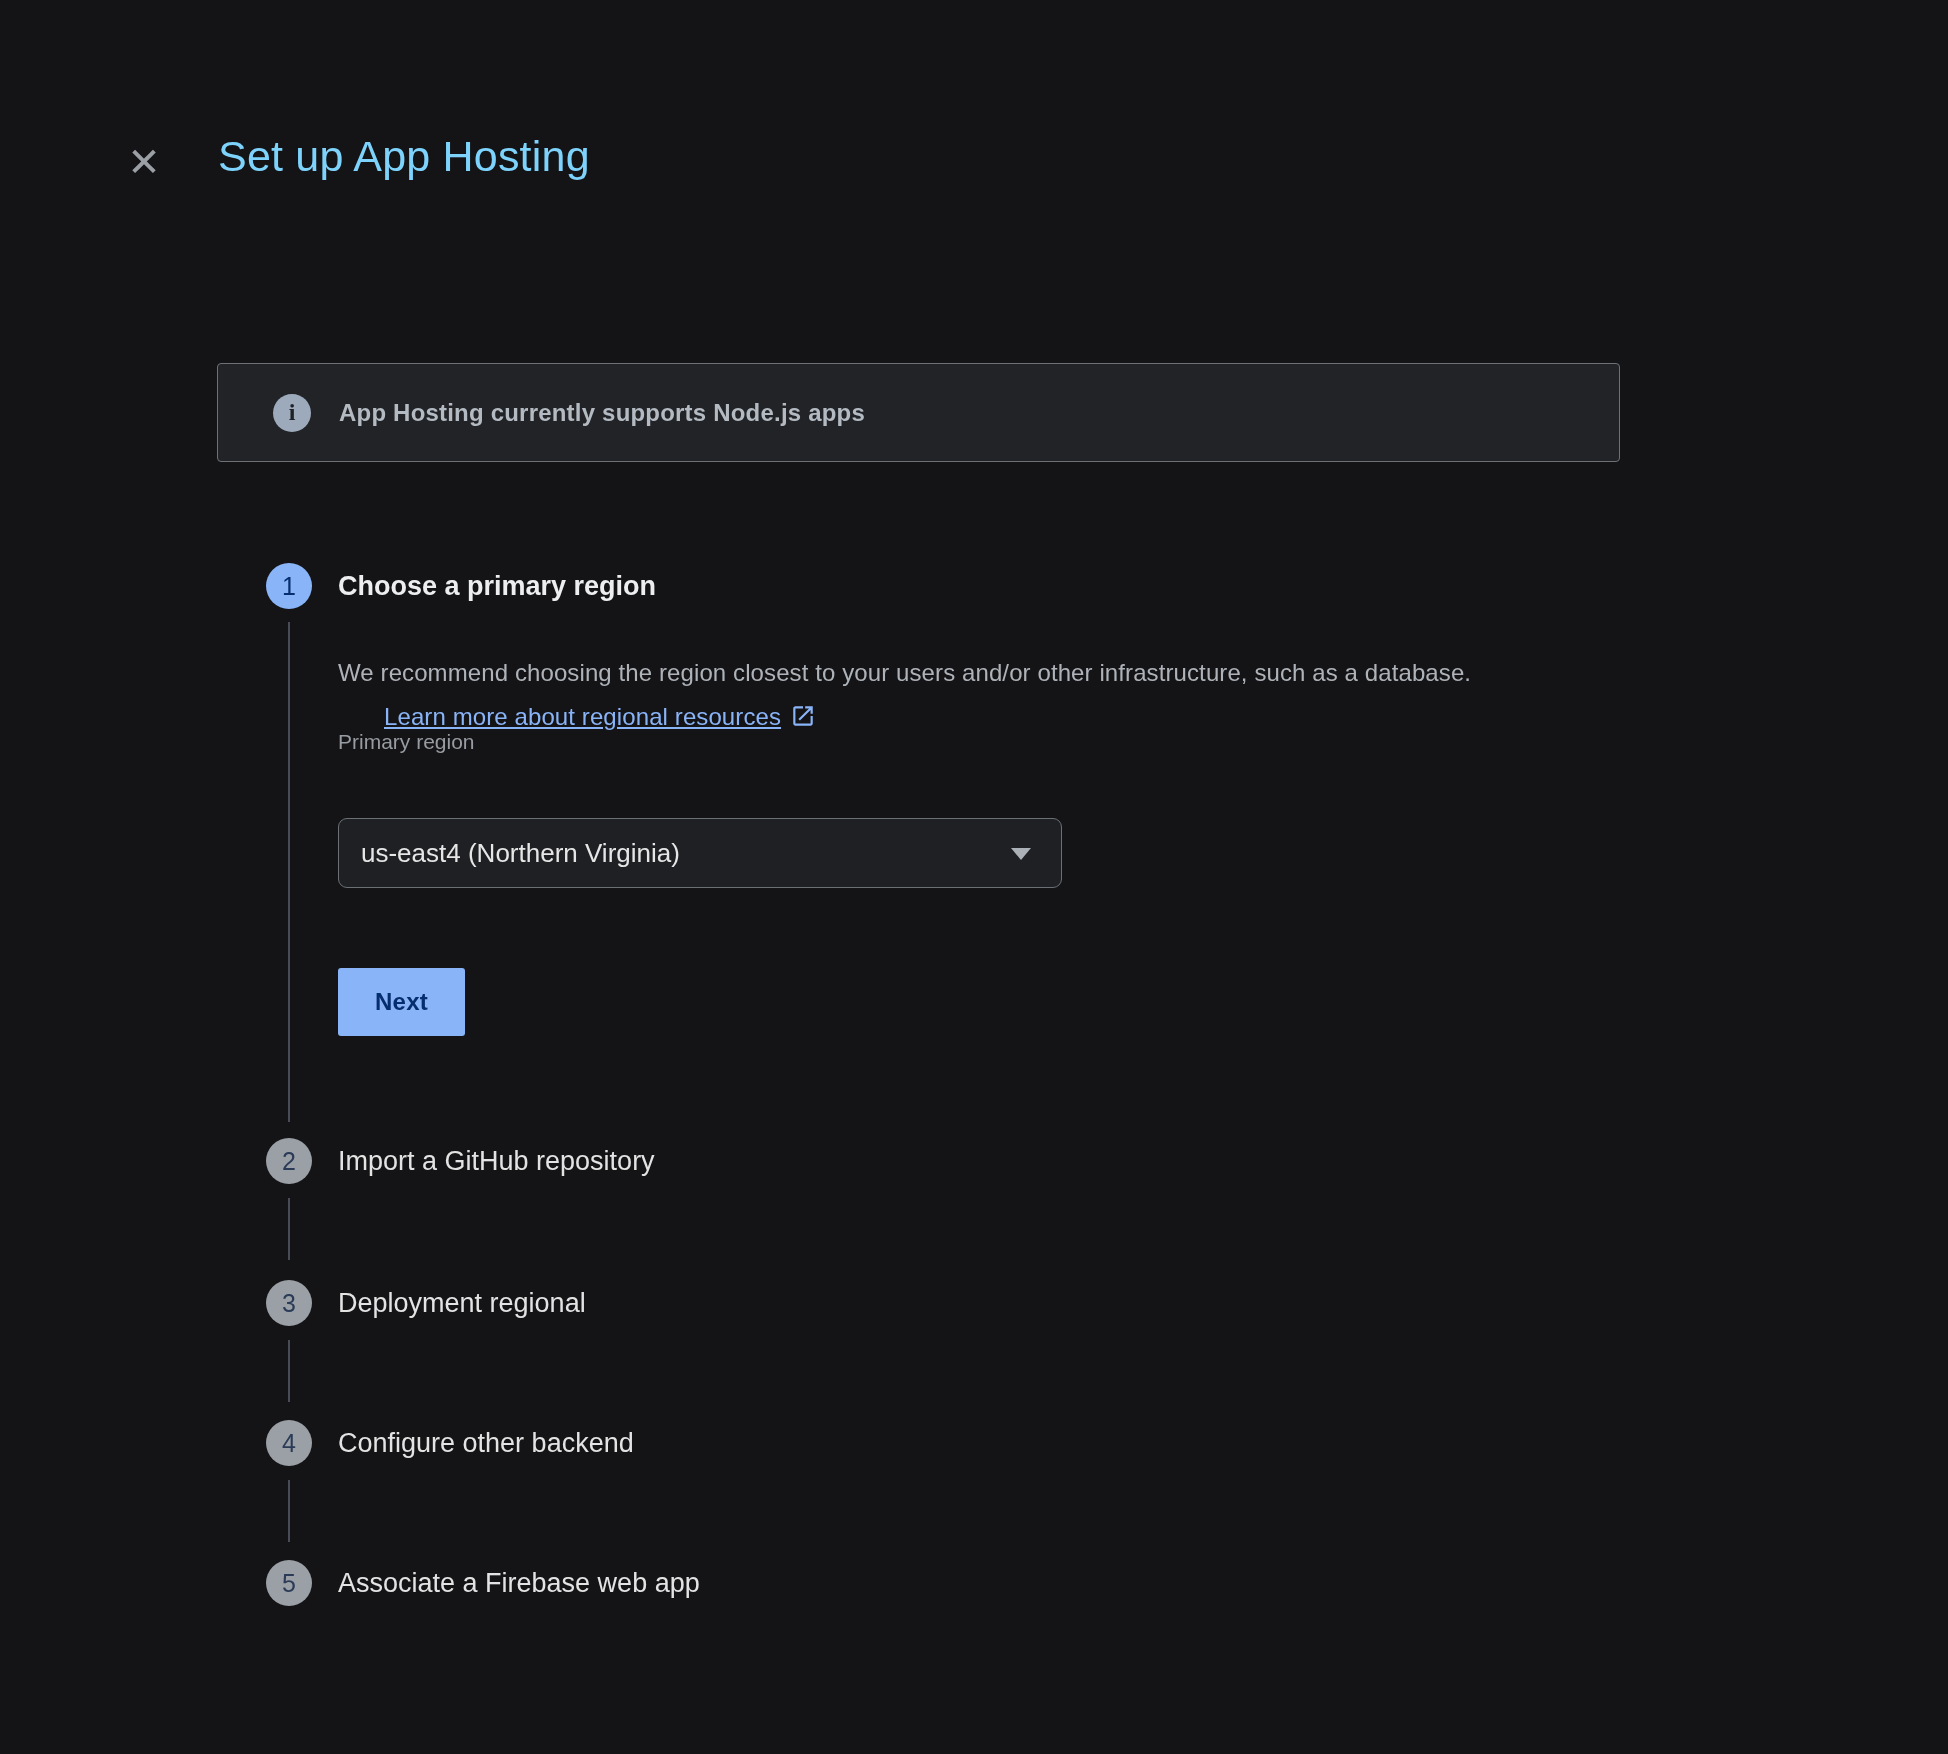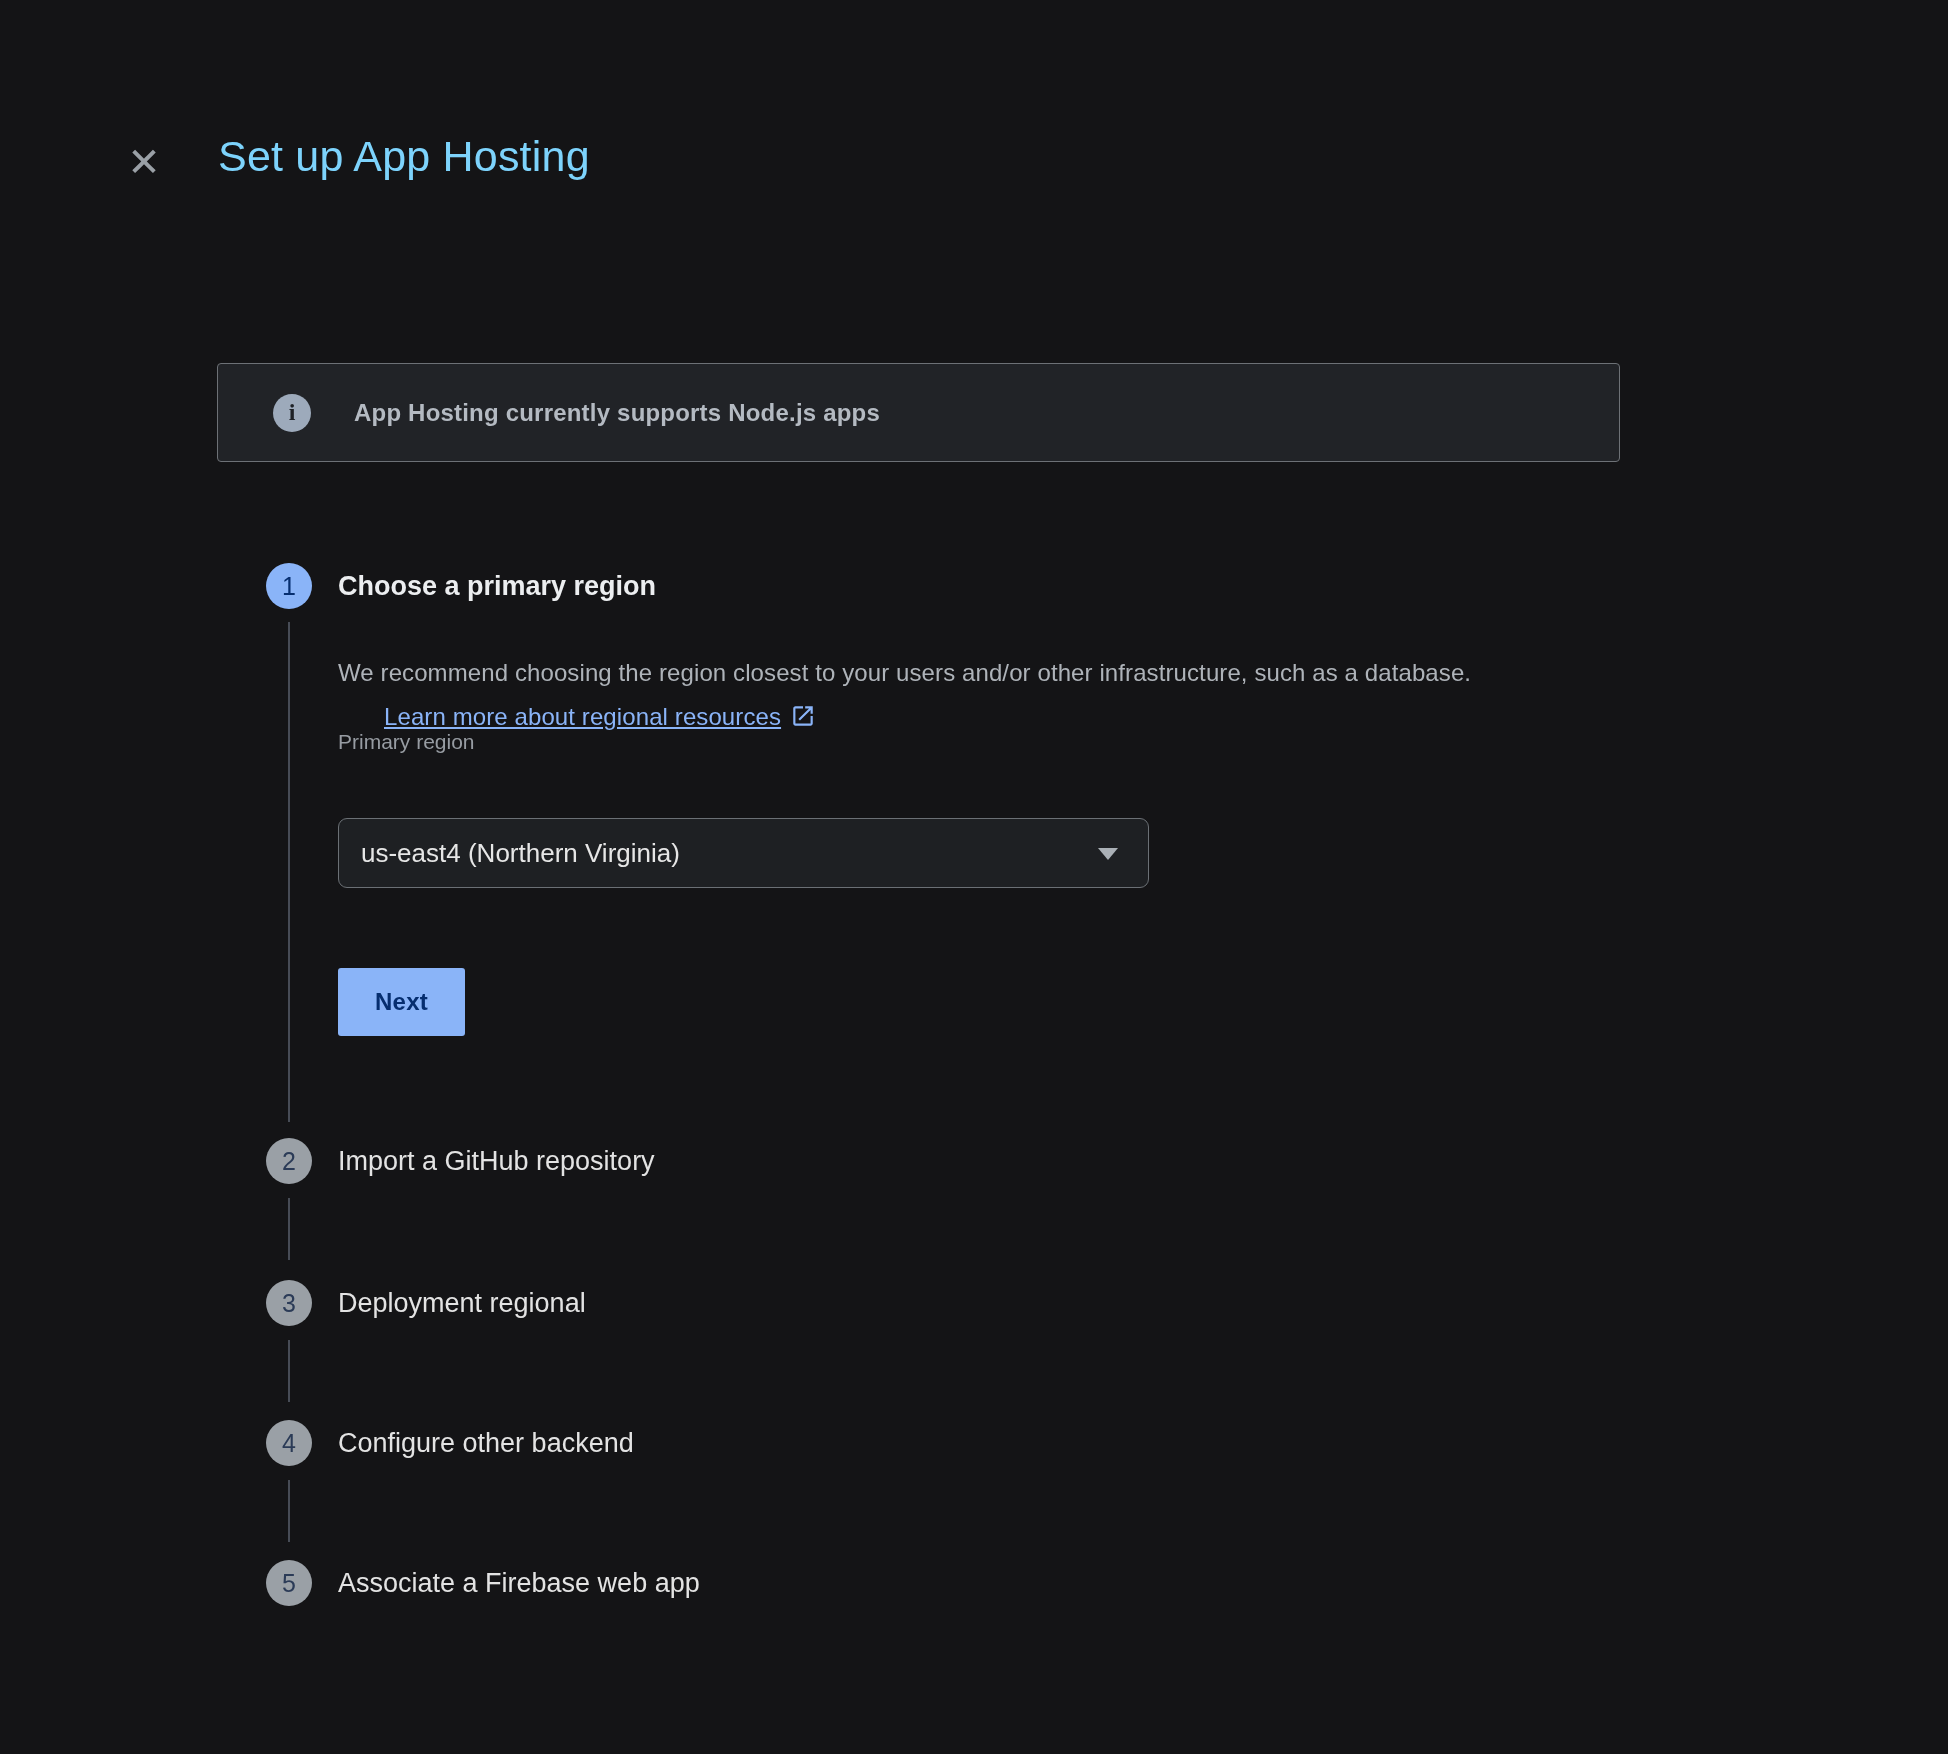--- a/index.html
+++ b/index.html
@@ -40,21 +40,21 @@
     margin-left: 55px;
     width: 38px; height: 38px; border-radius: 50%;
     background: #9daabb;
     color: #1e2126;
     display: flex; align-items: center; justify-content: center;
     font-size: 24px; font-weight: 700;
     font-family: "Liberation Serif", serif;
     flex: 0 0 auto;
   }
   .banner-text {
-    margin-left: 43px;
+    margin-left: 28px;
     font-size: 24px; font-weight: 600;
     color: #b4bac2; letter-spacing: 0.2px;
   }
 
   
   .step-row {
     position: absolute; left: 266px;
     display: flex; align-items: center; gap: 26px;
     height: 46px;
   }
@@ -103,21 +103,21 @@
     vertical-align: -4px; margin-left: 9px;
   }
 
   .field-label {
     position: absolute; left: 338px; top: 730px;
     font-size: 21px; color: #979ca2;
   }
 
   .region-select {
     position: absolute; left: 338px; top: 818px;
-    width: 811px; height: 70px;
+    width: 724px; height: 70px;
     background: #1e2023;
     border: 1px solid #6b7075;
     border-radius: 9px;
     display: flex; align-items: center;
     cursor: pointer;
   }
   .region-select .value {
     margin-left: 22px;
     font-size: 26px; color: #e6e6e6;
   }

